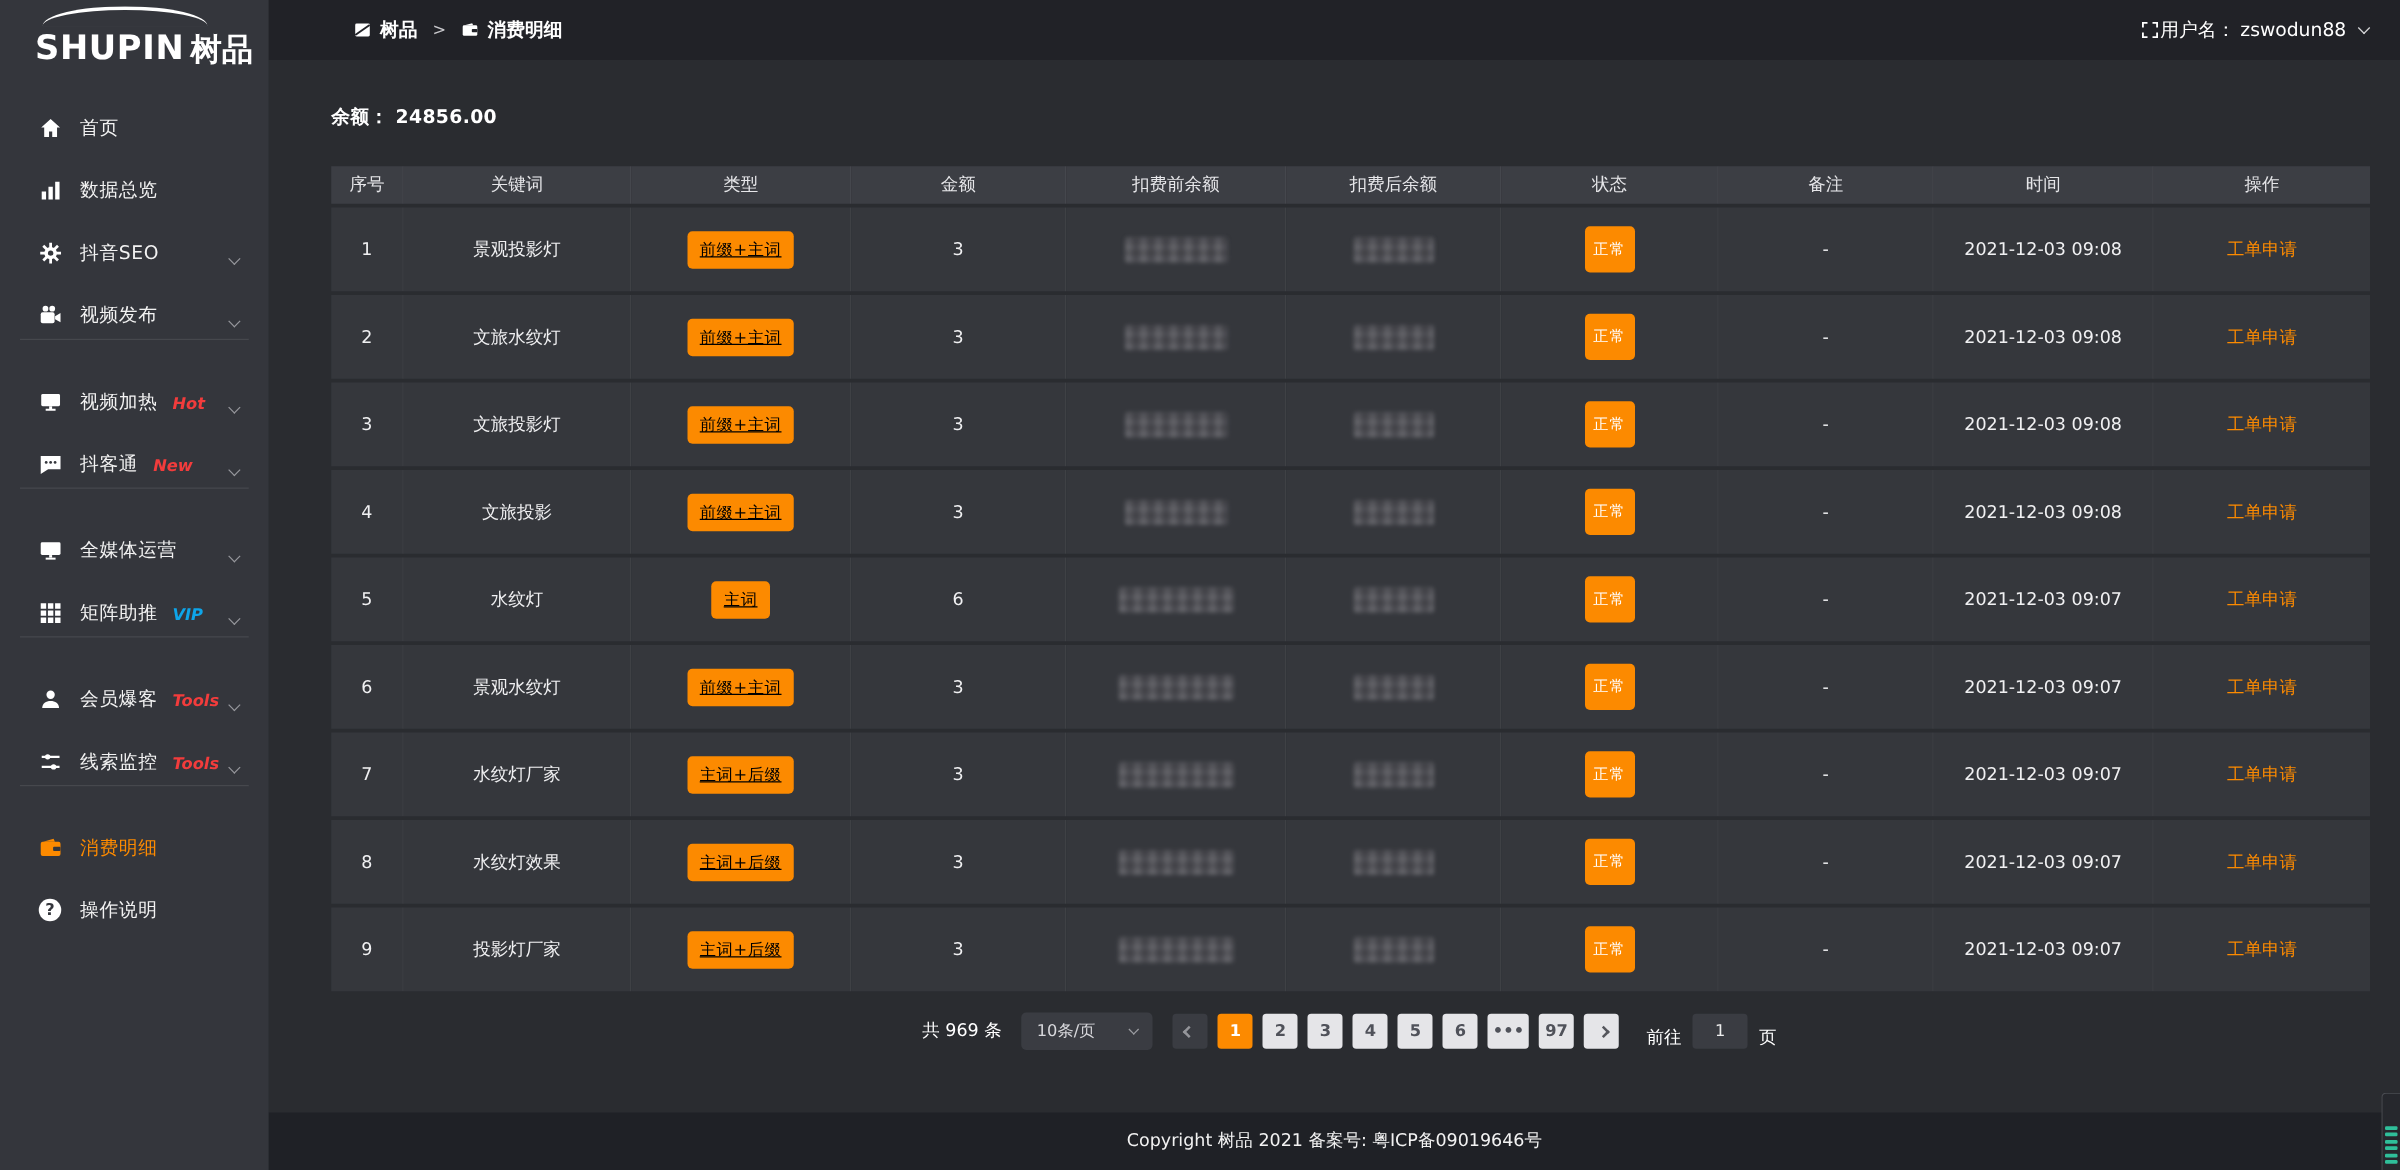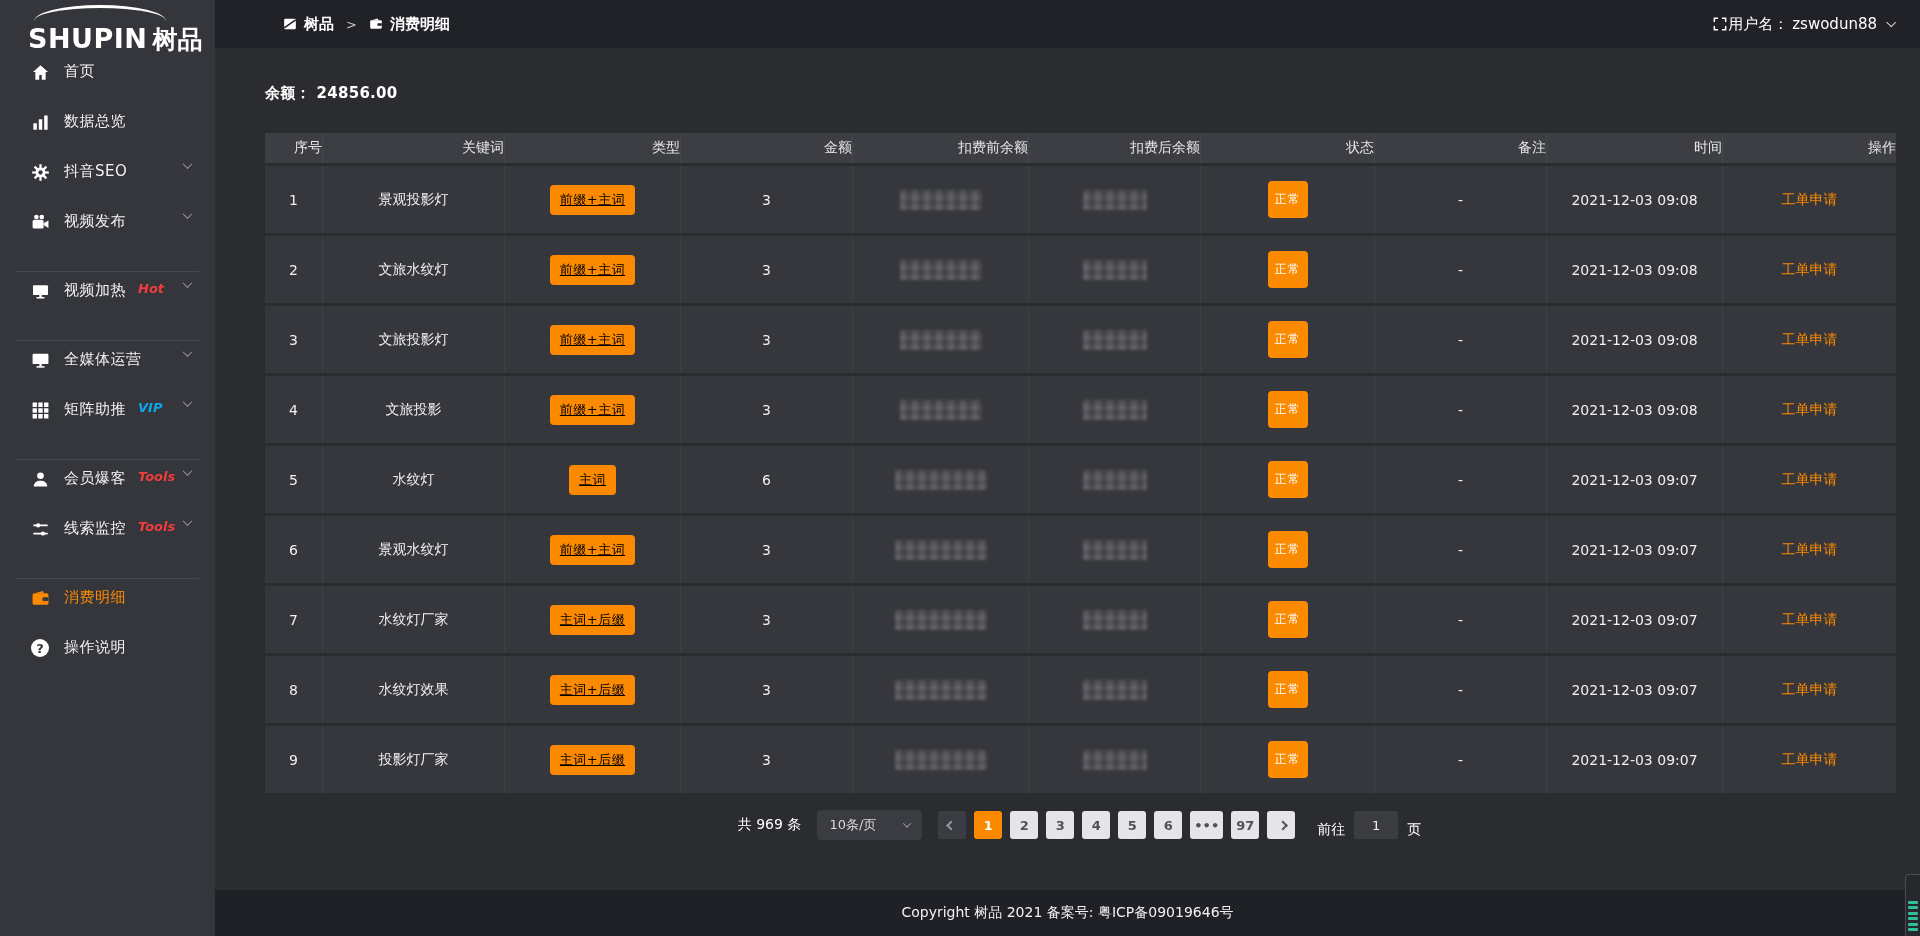--- a/index.html
+++ b/index.html
@@ -9,21 +9,21 @@
   .app { display:flex; width:100%; height:100%; }
 
   
   .sidebar { width:215px; flex-shrink:0; background:#34363c; display:flex; flex-direction:column; }
   .logo { height:62px; position:relative; display:flex; align-items:flex-end; padding:0 0 10px 28px; cursor:pointer; }
   .logo-arc { position:absolute; top:5px; left:34px; width:132px; height:16px;
     border-top:3px solid #fff; border-radius:50% 50% 0 0 / 100% 100% 0 0; }
   .logo-en { color:#fff; font-size:27px; font-weight:bold; letter-spacing:.5px; line-height:1; }
   .logo-cn { color:#fff; font-size:25px; font-weight:bold; margin-left:5px; line-height:1; }
   .nav { flex:1; }
-  .nav-item { height:50px; display:flex; align-items:flex-start; padding:0 24px 0 30px;
+  .nav-item { height:50px; display:flex; align-items:flex-end; padding:0 24px 0 30px;
     color:#f2f2f2; font-size:15px; cursor:pointer; }
   .nav-item.active { color:#fc8a00; }
   .nav-icon { width:20px; height:20px; margin-right:14px; display:flex; align-items:center; justify-content:center; flex-shrink:0; }
   .nav-icon svg { width:19px; height:19px; fill:#fff; }
   .nav-item.active .nav-icon svg { fill:#fc8a00; }
   .nav-icon .cut, .nav-item .cut { fill:#34363c; }
   .q-badge { width:18px; height:18px; border-radius:50%; background:#fff; color:#34363c;
     font-size:13px; font-weight:bold; display:flex; align-items:center; justify-content:center; }
   .nav-label { letter-spacing:.5px; }
   .nav-tag { font-size:13px; font-weight:bold; font-style:italic; margin-left:12px; }
@@ -44,21 +44,21 @@
   .user-box { display:flex; align-items:center; gap:4px; cursor:pointer; }
   .user-chevron { width:7px; height:7px; border-right:1.7px solid #d5d5d8; border-bottom:1.7px solid #d5d5d8;
     transform:rotate(45deg) translate(-1px,-2px); margin-left:6px; }
 
   
   .content { flex:1; background:#2a2c30; overflow:hidden; }
   .balance { margin:36px 0 27px 50px; color:#fff; font-size:15px; font-weight:bold; letter-spacing:.3px; }
   .table-wrap { margin:0 26px 0 50px; }
   table { width:100%; border-collapse:separate; border-spacing:0 3px; table-layout:fixed; }
   thead th { background:#3c3e44; height:30px; color:#e6e6e9; font-size:14px; font-weight:normal;
-    text-align:right; border-right:1px solid rgba(255,255,255,.05); }
+    text-align:center; border-right:1px solid rgba(255,255,255,.05); }
   thead th:last-child { border-right:none; }
   tbody td { background:#35373c; height:67px; color:#f0f0f2; font-size:14px; text-align:center;
     border-right:1px solid rgba(255,255,255,.05); vertical-align:middle; }
   tbody td:last-child { border-right:none; }
   .type-badge { display:inline-block; background:#fc8a00; color:#000000; font-size:13px;
     padding:6px 10px; border-radius:4px; letter-spacing:.5px;text-decoration:underline; }
   .status-badge { display:inline-block; background:#fc8a00; color:#fff; font-size:12px;
     padding:10px 7px; border-radius:4px; letter-spacing:1px; }
   .redacted { display:inline-block; width:82px; height:20px; border-radius:2px; vertical-align:middle;
     background-image:repeating-linear-gradient(90deg,#a9a9ad 0 6px,#828287 6px 12px),
@@ -158,20 +158,33 @@
           <span class="nav-icon">
             <svg viewBox="0 0 24 24">
               <rect x="2.5" y="4" width="19" height="12.5" rx="1.5"></rect>
               <path d="M10.5 16.5h3V19h3.5v1.9h-10V19h3.5z"></path>
             </svg>
           </span>
           <span class="nav-label">视频加热</span>
           <span class="nav-tag" style="color:#f23c3c">Hot</span>
           <span class="nav-chevron"></span>
         </div>
+        <div class="nav-item">
+          <span class="nav-icon">
+            <svg viewBox="0 0 24 24">
+              <path d="M2 3.5h20V17H9.5L2 21.8z"></path>
+              <circle class="cut" cx="7.5" cy="10" r="1.4"></circle>
+              <circle class="cut" cx="12" cy="10" r="1.4"></circle>
+              <circle class="cut" cx="16.5" cy="10" r="1.4"></circle>
+            </svg>
+          </span>
+          <span class="nav-label">抖客通</span>
+          <span class="nav-tag" style="color:#f23c3c">New</span>
+          <span class="nav-chevron"></span>
+        </div>
         <div class="nav-divider"></div>
         <div class="nav-item">
           <span class="nav-icon">
             <svg viewBox="0 0 24 24">
               <rect x="2" y="3.5" width="20" height="13" rx="1.5"></rect>
               <rect x="10.5" y="16.5" width="3" height="2.6"></rect>
               <rect x="7" y="19.1" width="10" height="2"></rect>
             </svg>
           </span>
           <span class="nav-label">全媒体运营</span>

